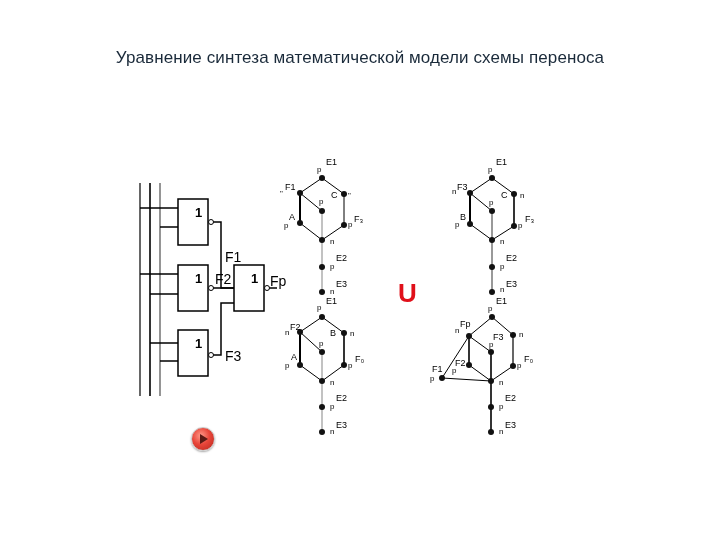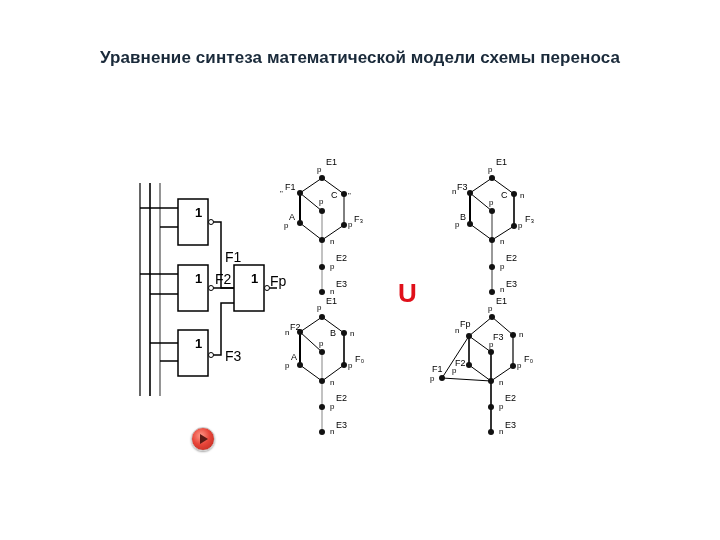--- a/index.html
+++ b/index.html
@@ -1,19 +1,19 @@
 <!DOCTYPE html>
 <html><head>
 <meta charset="utf-8">
 <style>
   html, body { margin: 0; padding: 0; background: #ffffff; }
   body { width: 720px; height: 540px; position: relative; overflow: hidden; font-family: "Liberation Sans", sans-serif; }
   .title {
     position: absolute; left: 0; top: 48px; width: 720px; text-align: center;
-    font-family: "Liberation Sans", sans-serif; font-weight: bold; font-size: 17px;
+    font-family: "Liberation Sans", sans-serif; font-weight: normal; font-size: 17px;
     color: #1a2a3a; letter-spacing: 0.1px;
   }
   svg.diagram { position: absolute; left: 0; top: 0; }
   .gate-num { font-family: "Liberation Sans", sans-serif; font-weight: bold; font-size: 13px; fill: #000; }
   .sig { font-family: "Liberation Sans", sans-serif; font-size: 14px; fill: #000; }
   .node-lbl { font-family: "Liberation Sans", sans-serif; font-size: 8px; fill: #000; }
   .node-lbl-b { font-family: "Liberation Sans", sans-serif; font-size: 9px; fill: #000; }
   .union {
     position: absolute; left: 398px; top: 278px; font-family: "Liberation Sans", sans-serif;
     font-weight: bold; font-size: 26px; color: #e0101a;

